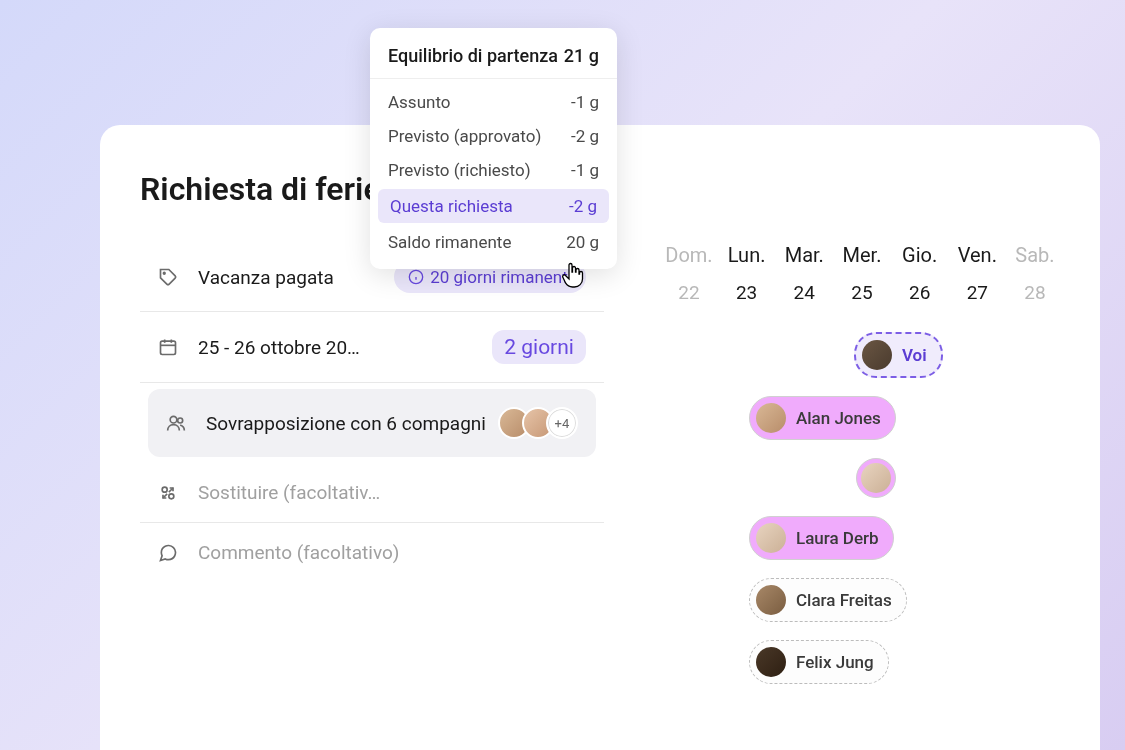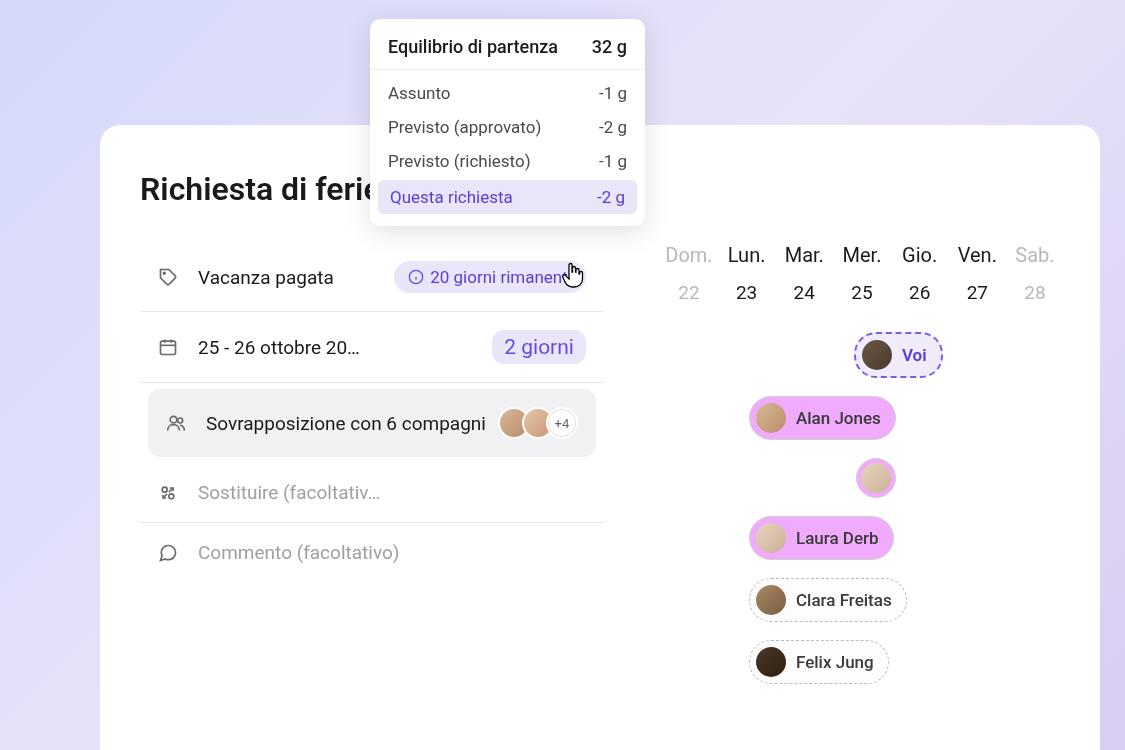--- a/index.html
+++ b/index.html
@@ -32,21 +32,21 @@
     .timeline-rows { position: relative; }
     .timeline-item { display: flex; align-items: center; gap: 10px; padding: 6px 14px 6px 6px; border-radius: 22px; margin-bottom: 18px; width: fit-content; }
     .timeline-item.you { border: 2px dashed #7c5ee5; background: #f0ecfc; margin-left: 190px; }
     .timeline-item.you .timeline-name { color: #5b3dd3; font-weight: 600; }
     .timeline-item.solid { border: 1px solid #d0d0d0; background: #f0abfc; }
     .timeline-item.dashed { border: 1px dashed #bcbcbc; background: #fdfdfd; }
     .timeline-item.icon-only { padding: 4px; }
     .timeline-avatar { width: 30px; height: 30px; border-radius: 50%; background: #c9b8a8; flex-shrink: 0; }
     .timeline-name { font-size: 17px; color: #3a3a3a; font-weight: 500; white-space: nowrap; }
 
-    .popover { position: absolute; left: 370px; top: 19px; width: 275px; background: #fff; border-radius: 10px; box-shadow: 0 6px 28px rgba(0,0,0,0.12); padding: 10px 0; z-index: 50; }
+    .popover { position: absolute; left: 370px; top: 28px; width: 247px; background: #fff; border-radius: 10px; box-shadow: 0 6px 28px rgba(0,0,0,0.12); padding: 10px 0; z-index: 50; }
     .popover-row { display: flex; justify-content: space-between; padding: 7px 18px; font-size: 17px; color: #4a4a4a; }
     .popover-row.head { border-bottom: 1px solid #eee; padding-bottom: 12px; margin-bottom: 6px; }
     .popover-row.head .pop-label, .popover-row.head .pop-val { color: #1a1a1a; font-weight: 500; font-size: 18px; }
     .popover-row.highlight { background: #eae6fa; color: #5b3dd3; border-radius: 6px; margin: 2px 8px; padding: 7px 12px; }
     .popover-row.highlight .pop-label, .popover-row.highlight .pop-val { color: #5b3dd3; }
     .pop-val { font-variant-numeric: tabular-nums; }
 
     .cursor-hand { position: absolute; left: 560px; top: 262px; z-index: 60; }
 
     .timeline-pos-1 { margin-left: 85px; }
@@ -192,37 +192,41 @@
           <span class="timeline-name">Felix Jung</span>
         </div>
       </div>
     </div>
   </div>
 </div>
 
 <div class="popover">
   <div class="popover-row head">
     <span class="pop-label">Equilibrio di partenza</span>
-    <span class="pop-val">32 g</span>
+    <span class="pop-val">21 g</span>
   </div>
   <div class="popover-row">
     <span class="pop-label">Assunto</span>
     <span class="pop-val">-1 g</span>
   </div>
   <div class="popover-row">
     <span class="pop-label">Previsto (approvato)</span>
     <span class="pop-val">-2 g</span>
   </div>
   <div class="popover-row">
     <span class="pop-label">Previsto (richiesto)</span>
     <span class="pop-val">-1 g</span>
   </div>
   <div class="popover-row highlight">
     <span class="pop-label">Questa richiesta</span>
     <span class="pop-val">-2 g</span>
+  </div>
+  <div class="popover-row">
+    <span class="pop-label">Saldo rimanente</span>
+    <span class="pop-val">20 g</span>
   </div>
 </div>
 
 <div class="cursor-hand">
   <svg width="24" height="26" viewBox="0 0 24 26">
       <path d="M9 3a1.5 1.5 0 0 1 3 0v7h.5V6a1.5 1.5 0 0 1 3 0v4h.5V8a1.5 1.5 0 0 1 3 0v4h.5v-1a1.5 1.5 0 0 1 3 0v6a8 8 0 0 1-8 8h-2a8 8 0 0 1-6.8-3.8L3 15.5a1.6 1.6 0 0 1 2.5-2L9 17Z" fill="#fff" stroke="#000" stroke-width="1.3"></path>
     </svg>
 </div>
 
 </body></html>

